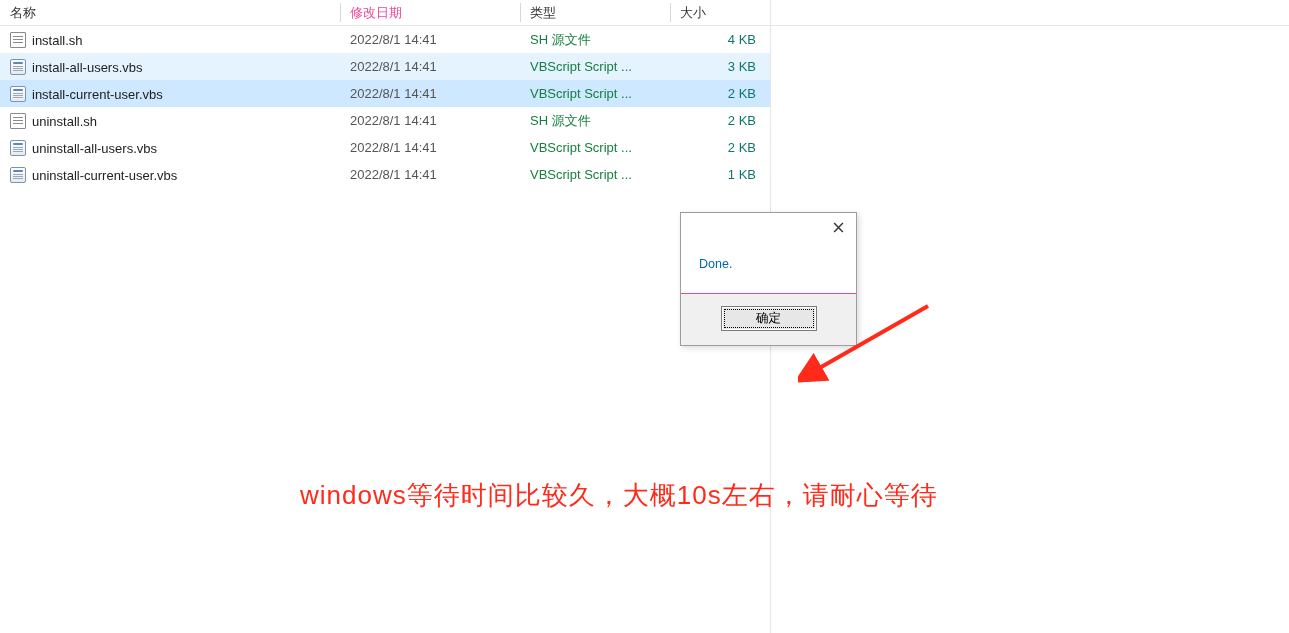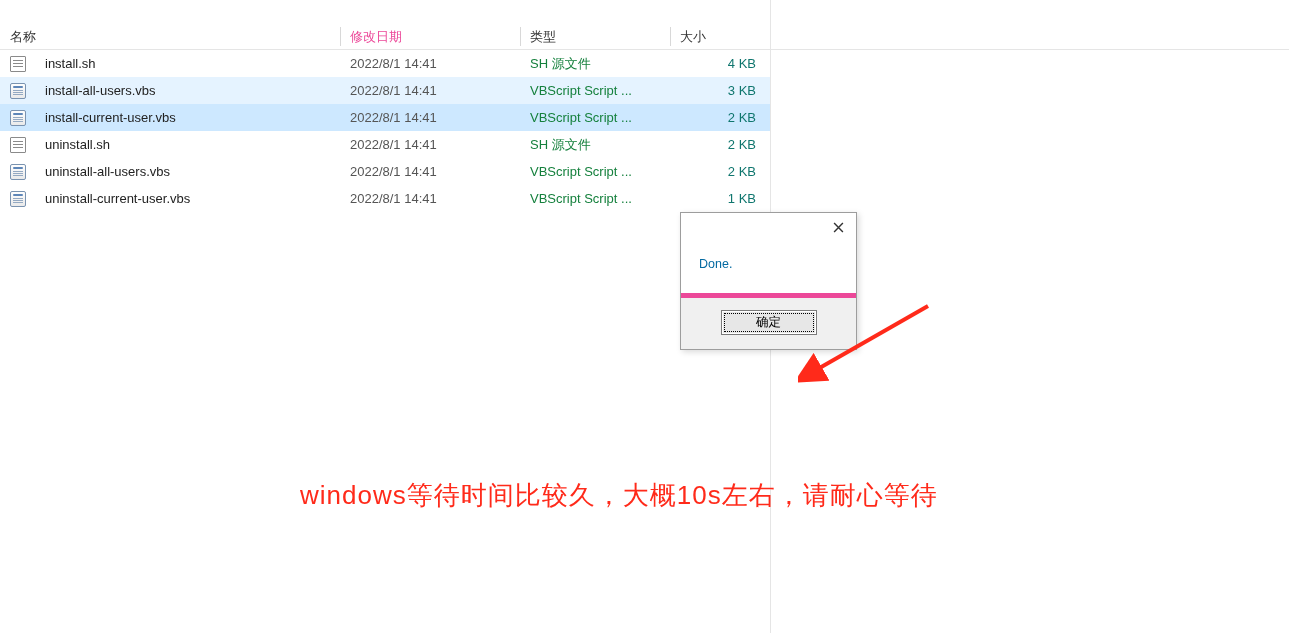--- a/index.html
+++ b/index.html
@@ -14,21 +14,20 @@
     position: relative;
   }
 
   
   .header {
     display: flex;
     align-items: stretch;
     height: 26px;
     border-bottom: 1px solid #e5e5e5;
     user-select: none;
-    margin-top: 24px;
   }
   .header .col {
     display: flex;
     align-items: center;
     padding: 0 8px 0 10px;
     font-size: 13px;
     color: #333;
     position: relative;
   }
   .header .col:not(:first-child)::before {
@@ -61,21 +60,21 @@
   }
   .row {
     display: flex;
     align-items: center;
     height: 27px;
   }
   .row.selected { background: #cde8ff; }
   .row.hover    { background: #e5f3ff; }
 
   .cell { padding: 0 10px; overflow: hidden; white-space: nowrap; text-overflow: ellipsis; }
-  .cell-name { width: 340px; display: flex; align-items: center; gap: 19px; }
+  .cell-name { width: 340px; display: flex; align-items: flex-end; gap: 6px; }
   .cell-date { width: 180px; color: #555; }
   .cell-type { width: 150px; color: #15803d; }
   .cell-size { width: 100px; color: #0f766e; text-align: right; padding-right: 14px; }
 
   
   .ficon {
     width: 16px; height: 16px;
     flex: 0 0 16px;
     display: inline-block;
     position: relative;
@@ -149,21 +148,21 @@
     cursor: default;
   }
   .dialog-close svg { width: 11px; height: 11px; }
   .dialog-body {
     padding: 6px 18px 22px 18px;
     font-size: 12.5px;
     color: #0369a1;
   }
   .dialog-buttons {
     background: #f0f0f0;
-    border-top: 5px solid #ec4899;
+    border-top: 1px solid #ec4899;
     padding: 12px 0 14px 0;
     display: flex;
     justify-content: center;
   }
   .dialog-ok {
     min-width: 96px;
     height: 25px;
     background: #e7e7e7;
     border: 1px solid #7a7a7a;
     outline: 1px dotted #000;

